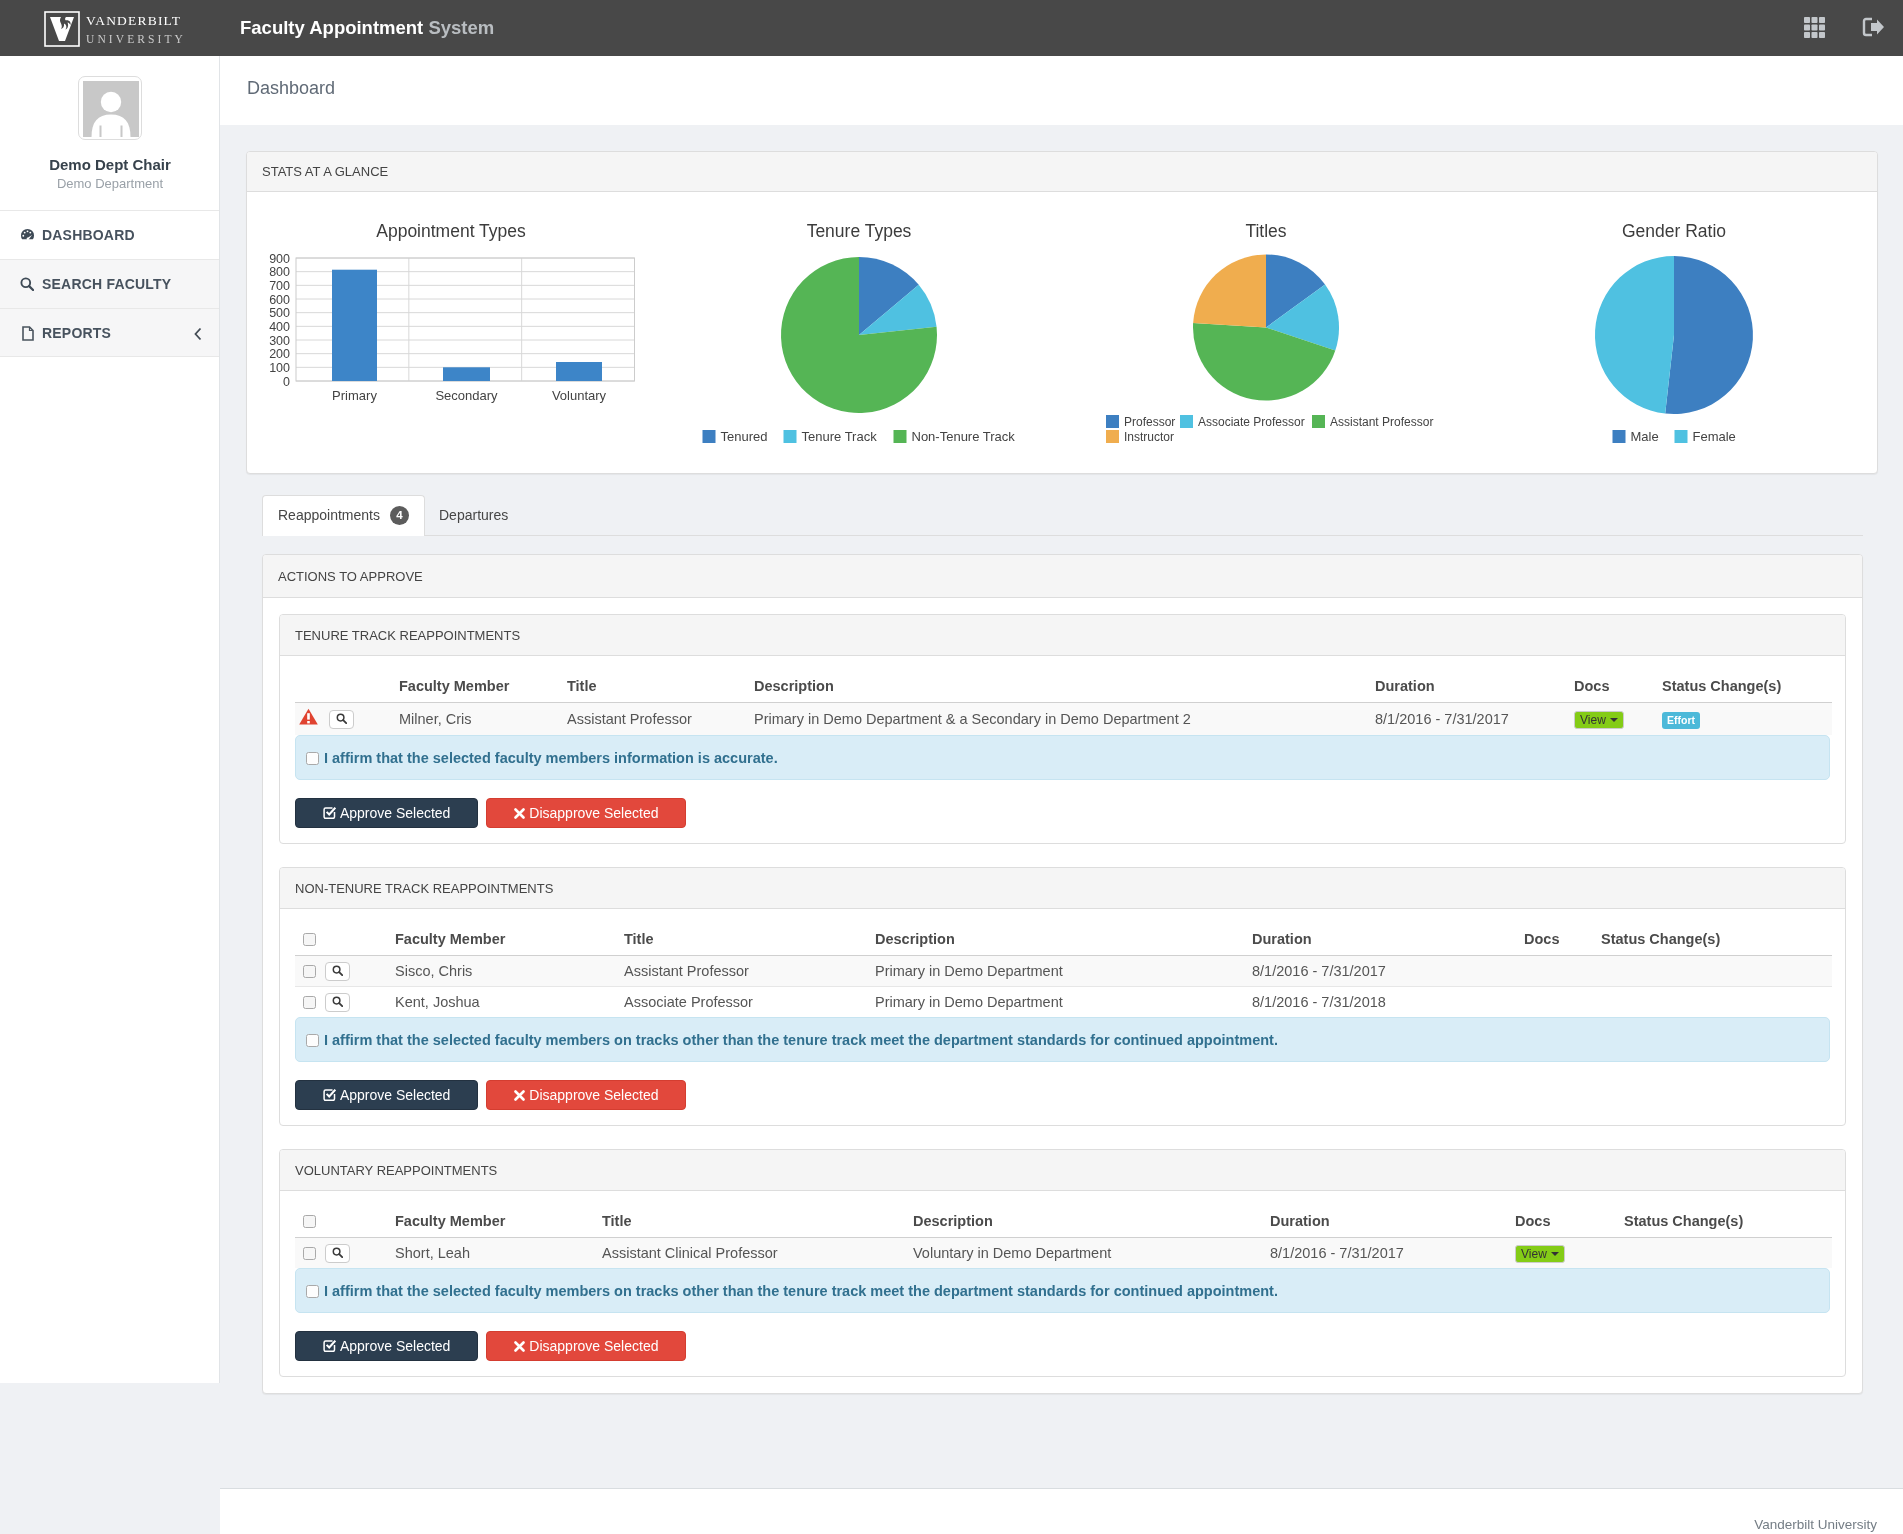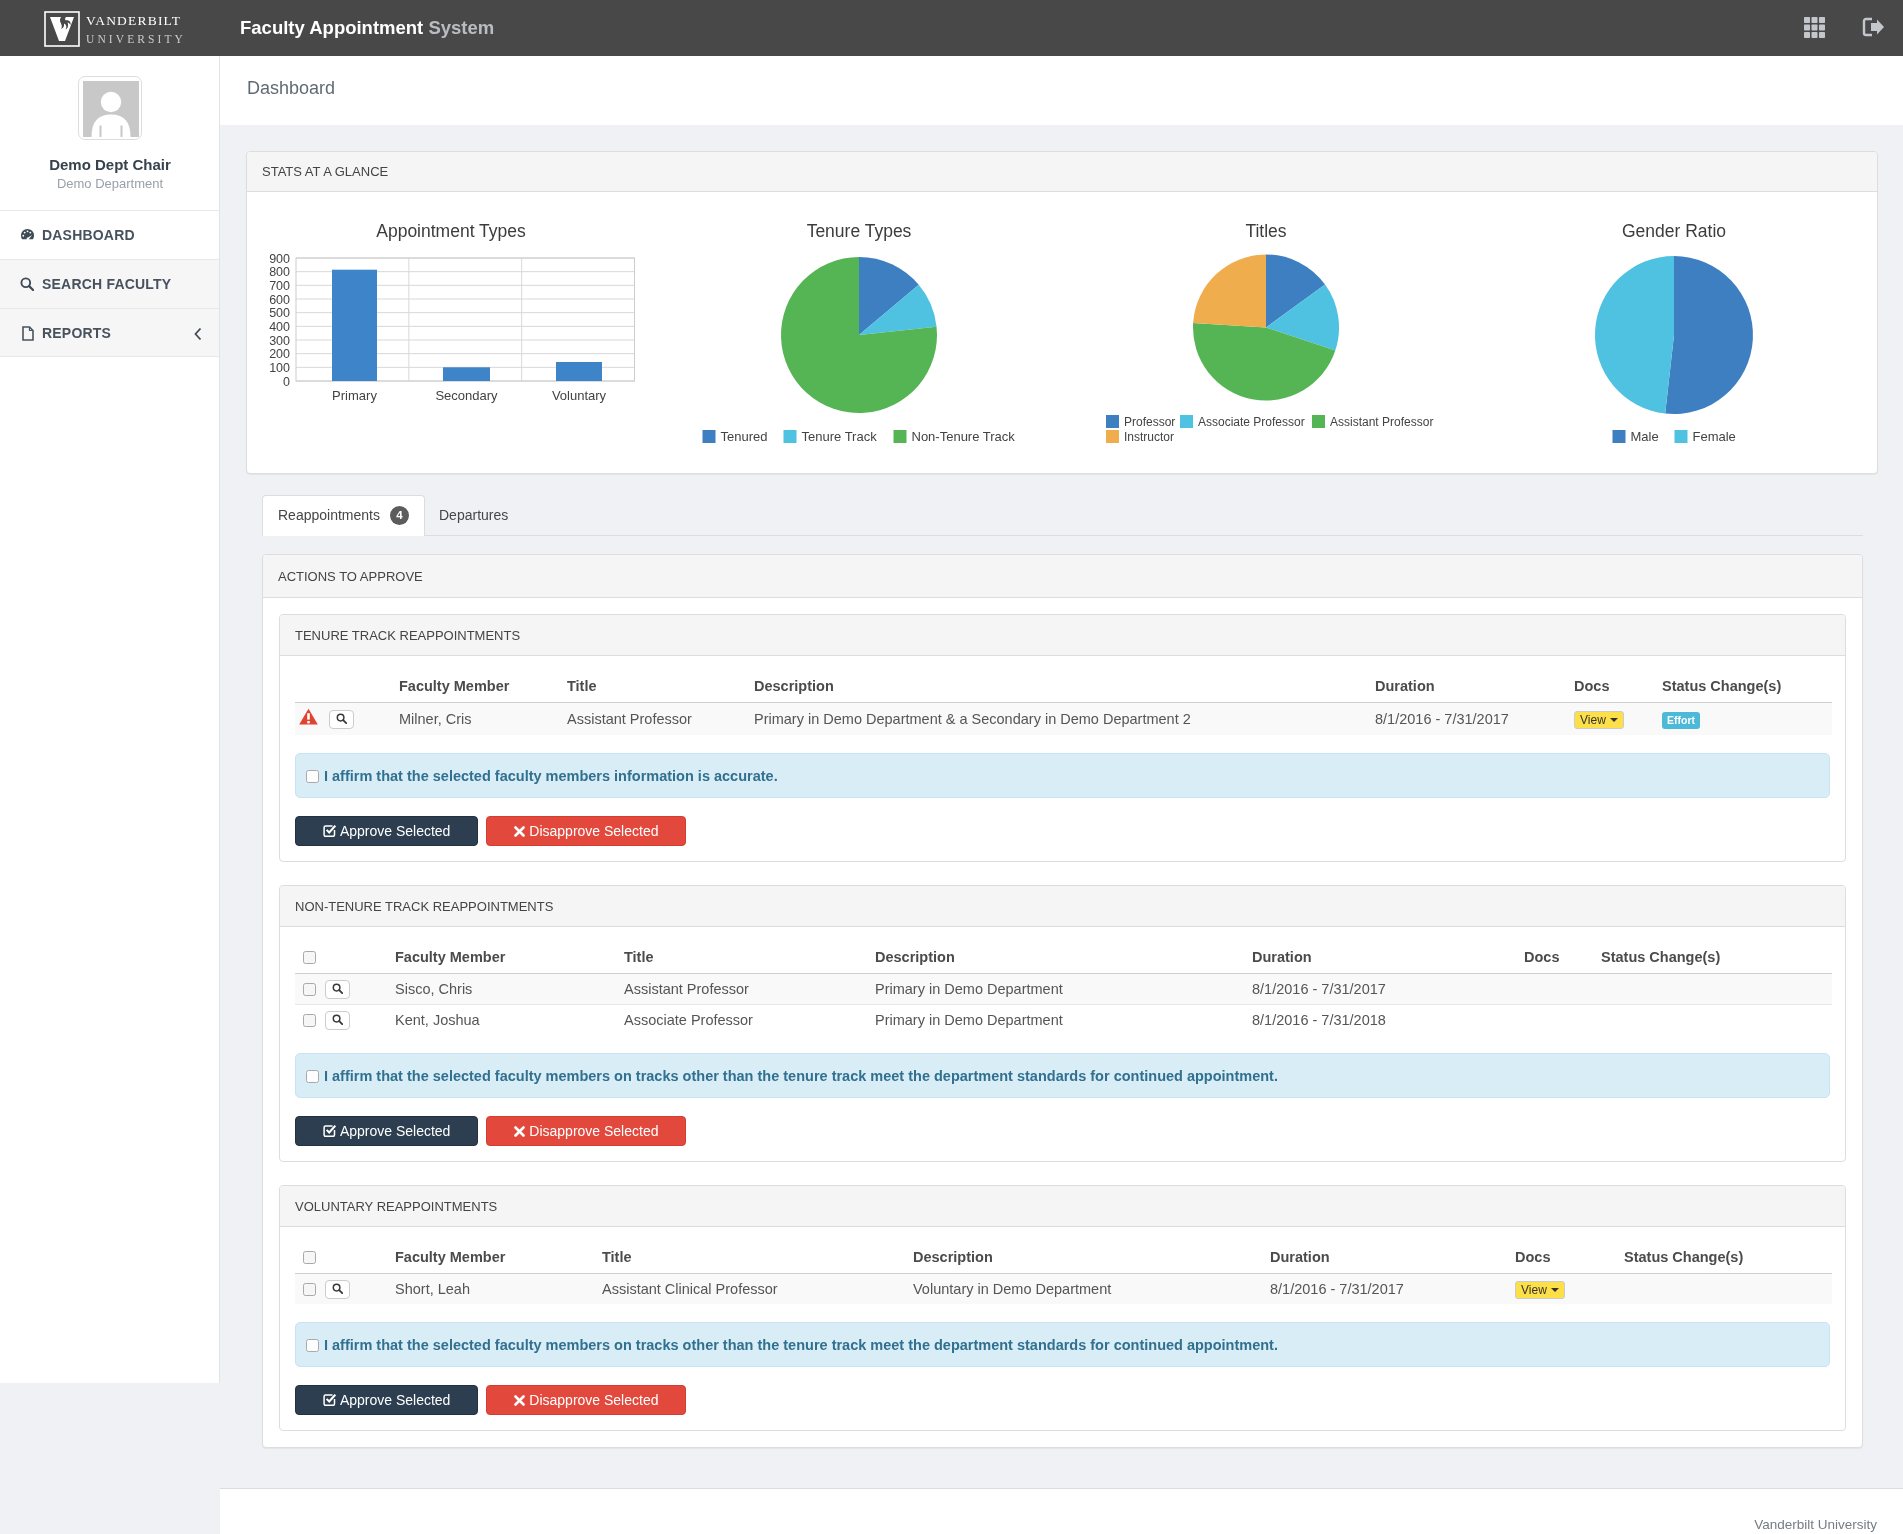--- a/index.html
+++ b/index.html
@@ -47,24 +47,24 @@
 .subpanel:last-child { margin-bottom:0; }
 .subpanel .phead { height:41px; line-height:41px; padding-left:15px; }
 .sbody { padding:15px; }
 table.tbl { width:100%; border-collapse:collapse; font-size:14.5px; color:#555; table-layout:fixed; }
 .tbl th { text-align:left; font-weight:bold; color:#4b4b4b; padding:5px 8px; border-bottom:1px solid #d0d0d0; height:21px; line-height:21px; }
 .tbl td { padding:5px 8px 4px; height:21px; line-height:21px; border-top:1px solid #e7e7e7; }
 .tbl tr.stripe td { background:#f9f9f9; }
 .tbl tr:first-child td { border-top:none; }
 .cb { display:inline-block; width:13px; height:13px; border:1px solid #a9a9a9; border-radius:2.5px; background:#f6f6f6; vertical-align:-2px; }
 .magbtn { display:inline-block; width:25px; height:19px; background:#fff; border:1px solid #ccc; border-radius:4px; text-align:center; line-height:17px; }
-.viewbtn { display:inline-block; height:18px; background:#fde047; border:1px solid #ccc; border-radius:3px; font-size:12px; color:#333; padding:0 5px; line-height:16px; }
+.viewbtn { display:inline-block; height:18px; background:#84cc16; border:1px solid #ccc; border-radius:3px; font-size:12px; color:#333; padding:0 5px; line-height:16px; }
 .caret { display:inline-block; width:0; height:0; border-left:4px solid transparent; border-right:4px solid transparent; border-top:4px solid #333; vertical-align:2px; margin-left:1px; }
 .effort { display:inline-block; height:17px; background:#4cb9d9; border-radius:3px; color:#fff; font-size:10.5px; font-weight:bold; padding:0 5px; line-height:17px; }
-.alert { margin-top:18px; background:#d9edf7; border:1px solid #c6e4f1; border-radius:5px; height:45px; line-height:43px; padding-left:10px; color:#31708f; }
+.alert { background:#d9edf7; border:1px solid #c6e4f1; border-radius:5px; height:45px; line-height:43px; padding-left:10px; color:#31708f; }
 .altext { font-size:14.5px; font-weight:bold; margin-left:5px; }
 .alert .cb { background:#fdfdfd; }
 .btnrow { margin-top:18px; }
 .btn-app, .btn-dis { display:inline-block; height:30px; line-height:28px; border-radius:4px; font-size:14px; color:#fff; padding:0 27px; }
 .btn-app { background:#2c3e50; border:1px solid #233140; }
 .btn-dis { background:#e2483c; border:1px solid #d43d30; margin-left:8px; }
 .footer { position:absolute; left:220px; top:1488px; width:1683px; height:46px; background:#fff; border-top:1px solid #d9dde0; }
 .footer .fl { position:absolute; left:27px; top:15px; font-size:13.5px; color:#747d85;margin-top:32px; }
 .footer .fr { position:absolute; right:26px; top:15px; font-size:13.5px; color:#747d85;margin-top:13px; }
 </style></head>

